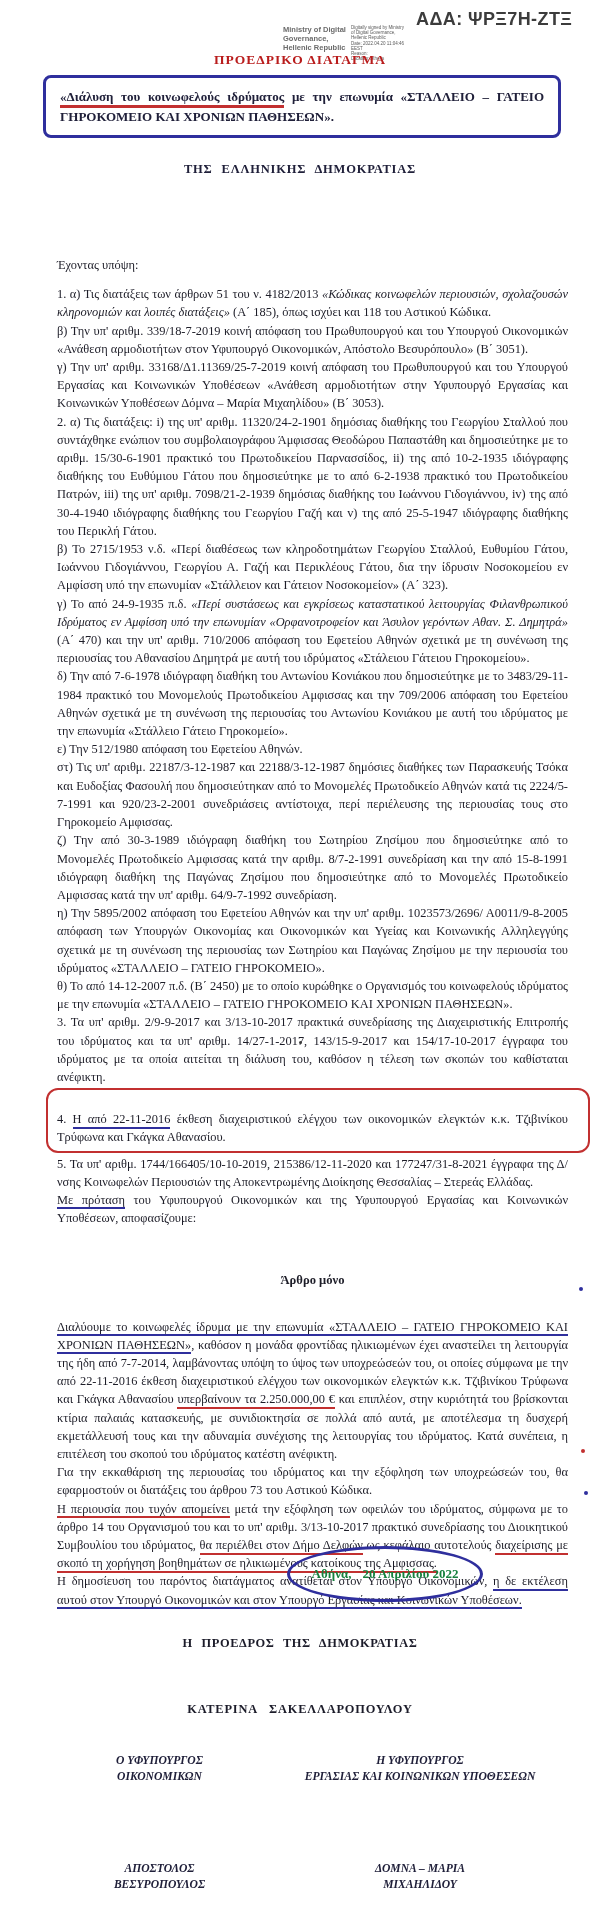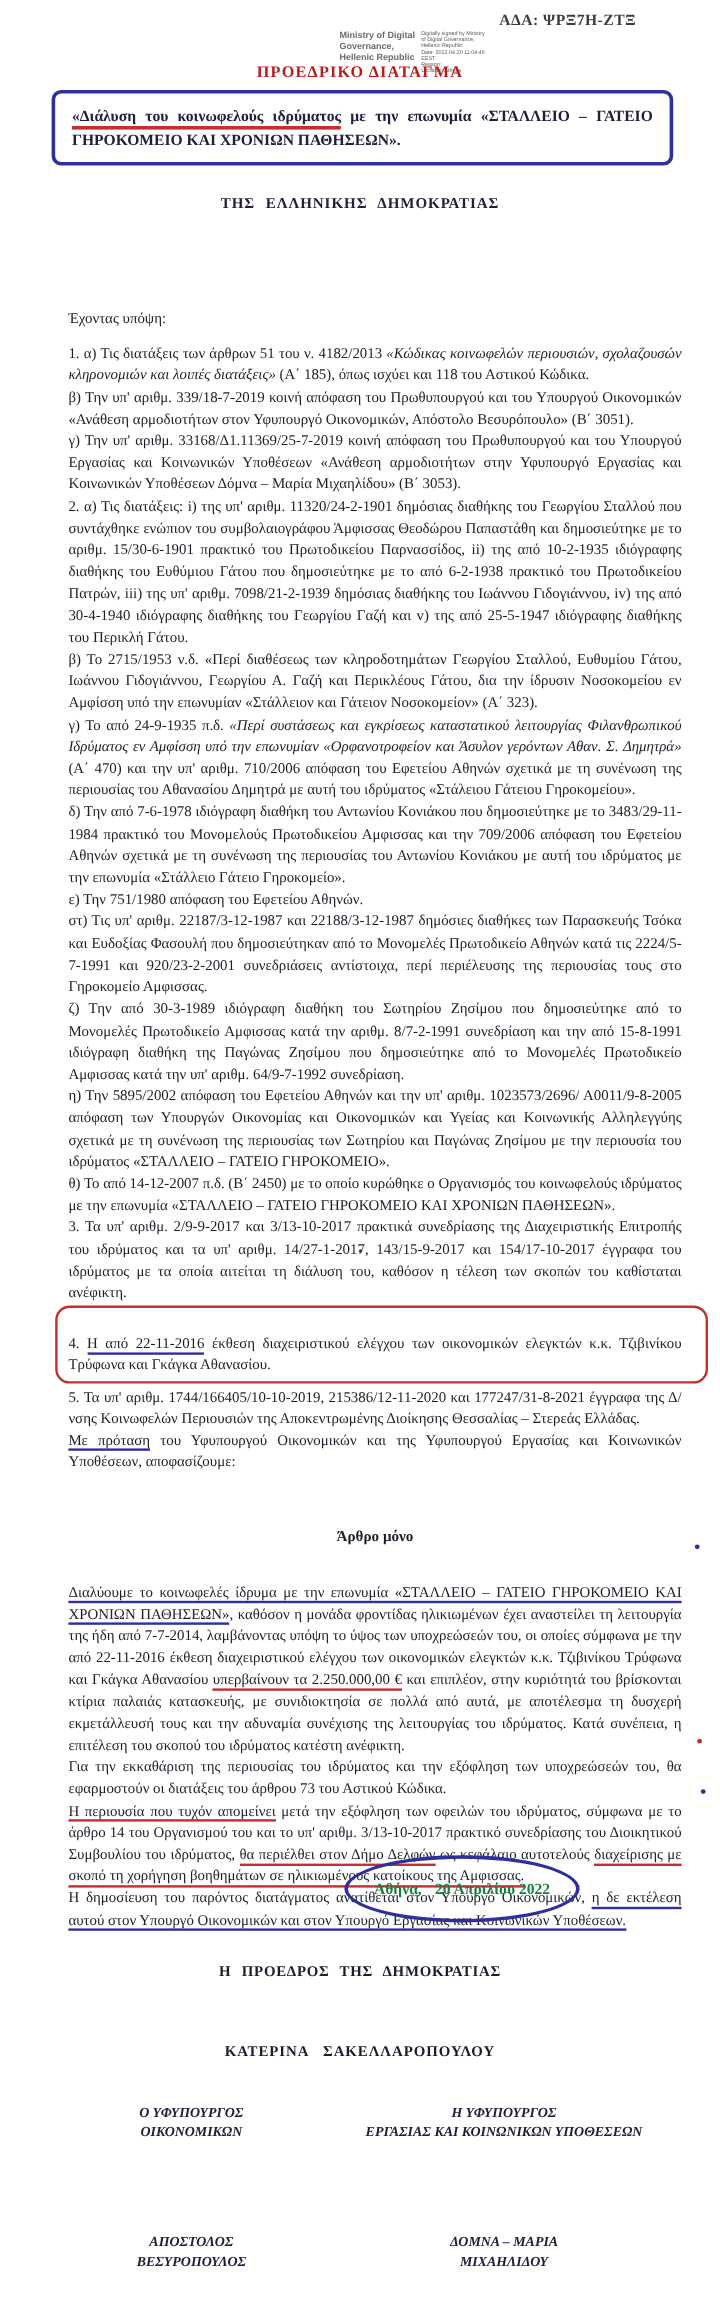--- a/index.html
+++ b/index.html
@@ -4,21 +4,21 @@
 <style>
   html,body { margin:0; padding:0; background:#ffffff; }
   .page {
     position:relative; width:600px; height:1931px; background:#ffffff;
     font-family:"Liberation Serif", serif; color:#1c1c2a; overflow:hidden;
   }
 
   
   .ada {
     position:absolute; top:9px; left:416px;
-    font-family:Liberation Serif, serif; font-size:13px; font-weight:bold;
+    font-family:Liberation Sans, sans-serif; font-size:18px; font-weight:bold;
     color:#3c3c3c; letter-spacing:0.4px;text-align:right;
   }
   .stamp { position:absolute; top:25px; left:283px; display:flex; gap:4px; }
   .stamp-org {
     font-family:"Liberation Sans", sans-serif; font-size:7.5px; line-height:9px;
     color:#6b6b6b; font-weight:bold; width:64px;
   }
   .stamp-sig {
     font-family:"Liberation Sans", sans-serif; font-size:4.5px; line-height:5.2px;
     color:#5a5a5a; width:62px;
@@ -131,21 +131,21 @@
 
     <p class="lead">Έχοντας υπόψη:</p>
 
     <p class="cons"><span>1. α) Τις διατάξεις των άρθρων 51 του ν. 4182/2013 </span><span class="italic">«Κώδικας κοινωφελών περιουσιών, σχολαζουσών κληρονομιών και λοιπές διατάξεις»</span><span> (Α΄ 185), όπως ισχύει και 118 του Αστικού Κώδικα.</span></p>
     <p class="cons">β) Την υπ' αριθμ. 339/18-7-2019 κοινή απόφαση του Πρωθυπουργού και του Υπουργού Οικονομικών «Ανάθεση αρμοδιοτήτων στον Υφυπουργό Οικονομικών, Απόστολο Βεσυρόπουλο» (Β΄ 3051).</p>
     <p class="cons">γ) Την υπ' αριθμ. 33168/Δ1.11369/25-7-2019 κοινή απόφαση του Πρωθυπουργού και του Υπουργού Εργασίας και Κοινωνικών Υποθέσεων «Ανάθεση αρμοδιοτήτων στην Υφυπουργό Εργασίας και Κοινωνικών Υποθέσεων Δόμνα – Μαρία Μιχαηλίδου» (Β΄ 3053).</p>
     <p class="cons">2. α) Τις διατάξεις: i) της υπ' αριθμ. 11320/24-2-1901 δημόσιας διαθήκης του Γεωργίου Σταλλού που συντάχθηκε ενώπιον του συμβολαιογράφου Άμφισσας Θεοδώρου Παπαστάθη και δημοσιεύτηκε με το αριθμ. 15/30-6-1901 πρακτικό του Πρωτοδικείου Παρνασσίδος, ii) της από 10-2-1935 ιδιόγραφης διαθήκης του Ευθύμιου Γάτου που δημοσιεύτηκε με το από 6-2-1938 πρακτικό του Πρωτοδικείου Πατρών, iii) της υπ' αριθμ. 7098/21-2-1939 δημόσιας διαθήκης του Ιωάννου Γιδογιάννου, iv) της από 30-4-1940 ιδιόγραφης διαθήκης του Γεωργίου Γαζή και v) της από 25-5-1947 ιδιόγραφης διαθήκης του Περικλή Γάτου.</p>
     <p class="cons">β) Το 2715/1953 ν.δ. «Περί διαθέσεως των κληροδοτημάτων Γεωργίου Σταλλού, Ευθυμίου Γάτου, Ιωάννου Γιδογιάννου, Γεωργίου Α. Γαζή και Περικλέους Γάτου, δια την ίδρυσιν Νοσοκομείου εν Αμφίσση υπό την επωνυμίαν «Στάλλειον και Γάτειον Νοσοκομείον» (Α΄ 323).</p>
     <p class="cons"><span>γ) Το από 24-9-1935 π.δ. </span><span class="italic">«Περί συστάσεως και εγκρίσεως καταστατικού λειτουργίας Φιλανθρωπικού Ιδρύματος εν Αμφίσση υπό την επωνυμίαν «Ορφανοτροφείον και Άσυλον γερόντων Αθαν. Σ. Δημητρά»</span><span> (Α΄ 470) και την υπ' αριθμ. 710/2006 απόφαση του Εφετείου Αθηνών σχετικά με τη συνένωση της περιουσίας του Αθανασίου Δημητρά με αυτή του ιδρύματος «Στάλειου Γάτειου Γηροκομείου».</span></p>
     <p class="cons">δ) Την από 7-6-1978 ιδιόγραφη διαθήκη του Αντωνίου Κονιάκου που δημοσιεύτηκε με το 3483/29-11-1984 πρακτικό του Μονομελούς Πρωτοδικείου Αμφισσας και την 709/2006 απόφαση του Εφετείου Αθηνών σχετικά με τη συνένωση της περιουσίας του Αντωνίου Κονιάκου με αυτή του ιδρύματος με την επωνυμία «Στάλλειο Γάτειο Γηροκομείο».</p>
-    <p class="cons">ε) Την 751/1980 απόφαση του Εφετείου Αθηνών.</p>
+    <p class="cons">ε) Την 512/1980 απόφαση του Εφετείου Αθηνών.</p>
     <p class="cons">στ) Τις υπ' αριθμ. 22187/3-12-1987 και 22188/3-12-1987 δημόσιες διαθήκες των Παρασκευής Τσόκα και Ευδοξίας Φασουλή που δημοσιεύτηκαν από το Μονομελές Πρωτοδικείο Αθηνών κατά τις 2224/5-7-1991 και 920/23-2-2001 συνεδριάσεις αντίστοιχα, περί περιέλευσης της περιουσίας τους στο Γηροκομείο Αμφισσας.</p>
     <p class="cons">ζ) Την από 30-3-1989 ιδιόγραφη διαθήκη του Σωτηρίου Ζησίμου που δημοσιεύτηκε από το Μονομελές Πρωτοδικείο Αμφισσας κατά την αριθμ. 8/7-2-1991 συνεδρίαση και την από 15-8-1991 ιδιόγραφη διαθήκη της Παγώνας Ζησίμου που δημοσιεύτηκε από το Μονομελές Πρωτοδικείο Αμφισσας κατά την υπ' αριθμ. 64/9-7-1992 συνεδρίαση.</p>
     <p class="cons">η) Την 5895/2002 απόφαση του Εφετείου Αθηνών και την υπ' αριθμ. 1023573/2696/ Α0011/9-8-2005 απόφαση των Υπουργών Οικονομίας και Οικονομικών και Υγείας και Κοινωνικής Αλληλεγγύης σχετικά με τη συνένωση της περιουσίας των Σωτηρίου και Παγώνας Ζησίμου με την περιουσία του ιδρύματος «ΣΤΑΛΛΕΙΟ – ΓΑΤΕΙΟ ΓΗΡΟΚΟΜΕΙΟ».</p>
     <p class="cons">θ) Το από 14-12-2007 π.δ. (Β΄ 2450) με το οποίο κυρώθηκε ο Οργανισμός του κοινωφελούς ιδρύματος με την επωνυμία «ΣΤΑΛΛΕΙΟ – ΓΑΤΕΙΟ ΓΗΡΟΚΟΜΕΙΟ ΚΑΙ ΧΡΟΝΙΩΝ ΠΑΘΗΣΕΩΝ».</p>
     <p class="cons">3. Τα υπ' αριθμ. 2/9-9-2017 και 3/13-10-2017 πρακτικά συνεδρίασης της Διαχειριστικής Επιτροπής του ιδρύματος και τα υπ' αριθμ. 14/27-1-2017, 143/15-9-2017 και 154/17-10-2017 έγγραφα του ιδρύματος με τα οποία αιτείται τη διάλυση του, καθόσον η τέλεση των σκοπών του καθίσταται ανέφικτη.</p>
 
     <div class="red-box">
       <p class="cons"><span>4. </span><span class="u-blue">Η από 22-11-2016</span><span> έκθεση διαχειριστικού ελέγχου των οικονομικών ελεγκτών κ.κ. Τζιβινίκου Τρύφωνα και Γκάγκα Αθανασίου.</span></p>
     </div>
 

